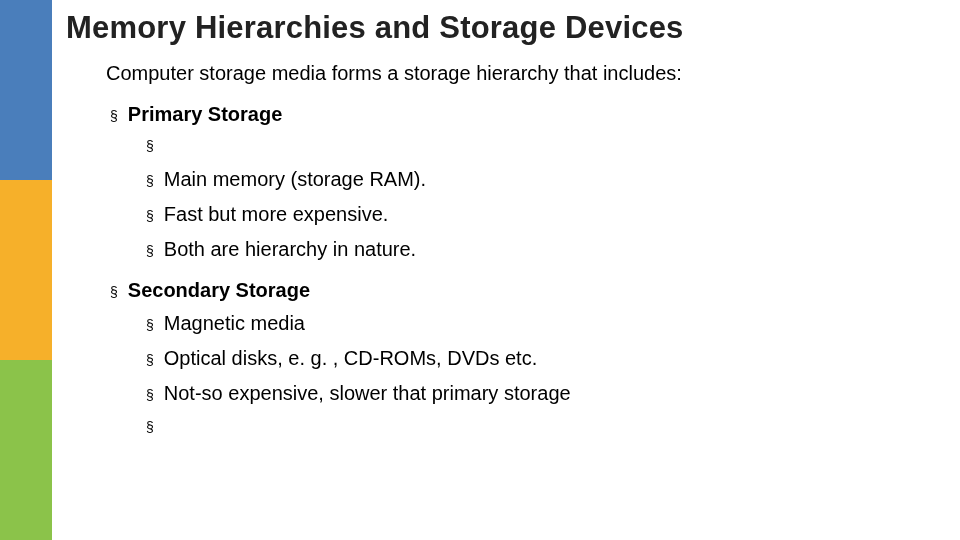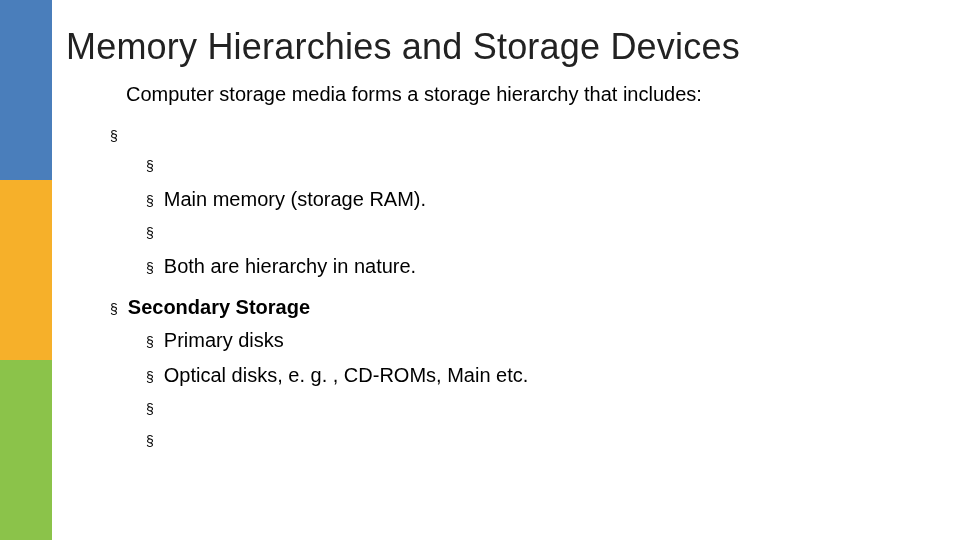--- a/index.html
+++ b/index.html
@@ -4,22 +4,22 @@
 <style>
   * { margin: 0; padding: 0; box-sizing: border-box; }
   html, body { width: 960px; height: 540px; overflow: hidden; font-family: Arial, Helvetica, sans-serif; background: #fff; }
   .slide { position: relative; width: 960px; height: 540px; background: #fff; }
   .sidebar { position: absolute; left: 0; top: 0; width: 52px; height: 540px; }
   .bar { position: absolute; left: 0; width: 52px; }
   .bar-blue   { top: 0;    height: 180px; background: #4a7ebb; }
   .bar-yellow { top: 180px; height: 180px; background: #f6b02a; }
   .bar-green  { top: 360px; height: 180px; background: #8bc34a; }
   .content { position: absolute; left: 52px; top: 0; width: 908px; height: 540px; padding: 10px 30px 0 14px; }
-  .title { font-size: 36px; font-weight: 400; color: #222; letter-spacing: 0.2px; margin-bottom: 16px; line-height: 1.15; margin-top: 16px; }
-  .subtitle { font-size: 20px; font-weight: 400; color: #000; margin: 6px 0 18px 60px; }
+  .title { font-size: 31px; font-weight: 700; color: #222; letter-spacing: 0.2px; margin-bottom: 16px; line-height: 1.15; }
+  .subtitle { font-size: 20px; font-weight: 400; color: #000; margin: 6px 0 18px 40px; }
   ul { list-style: none; }
   .lvl1 { margin-left: 44px; }
   .lvl1 > li { margin-bottom: 8px; }
   .lvl1 > li > .row { display: flex; align-items: baseline; font-size: 20px; color: #000; }
   .lvl1 > li > .row .bullet { color: #000; font-size: 14px; margin-right: 10px; line-height: 24px; }
   .lvl1 > li > .row .label { font-weight: 700; }
   .lvl2 { margin: 6px 0 16px 36px; }
   .lvl2 > li { display: flex; align-items: baseline; font-size: 20px; color: #000; margin-bottom: 8px; line-height: 1.35; }
   .lvl2 > li .bullet { color: #000; font-size: 14px; margin-right: 10px; line-height: 24px; }
 </style>
@@ -35,55 +35,58 @@
 
   <div class="content">
     <h1 class="title">Memory Hierarchies and Storage Devices</h1>
     <p class="subtitle">Computer storage media forms a storage hierarchy that includes:</p>
 
     <ul class="lvl1">
 
       <li>
         <div class="row">
           <span class="bullet">§</span>
+          <span class="label">Primary Storage</span>
         </div>
         <ul class="lvl2">
           <li>
               <span class="bullet">§</span>
             </li>
           <li>
               <span class="bullet">§</span>
               <span>Main memory (storage RAM).</span>
             </li>
           <li>
               <span class="bullet">§</span>
+              <span>Fast but more expensive.</span>
             </li>
           <li>
               <span class="bullet">§</span>
               <span>Both are hierarchy in nature.</span>
             </li>
         </ul>
       </li>
 
       <li>
         <div class="row">
           <span class="bullet">§</span>
           <span class="label">Secondary Storage</span>
         </div>
         <ul class="lvl2">
           <li>
               <span class="bullet">§</span>
-              <span>Primary disks</span>
+              <span>Magnetic media</span>
             </li>
           <li>
               <span class="bullet">§</span>
-              <span>Optical disks, e. g. , CD-ROMs, Main etc.</span>
+              <span>Optical disks, e. g. , CD-ROMs, DVDs etc.</span>
             </li>
           <li>
               <span class="bullet">§</span>
+              <span>Not-so expensive, slower that primary storage</span>
             </li>
           <li>
               <span class="bullet">§</span>
             </li>
         </ul>
       </li>
 
     </ul>
   </div>
 </div>

